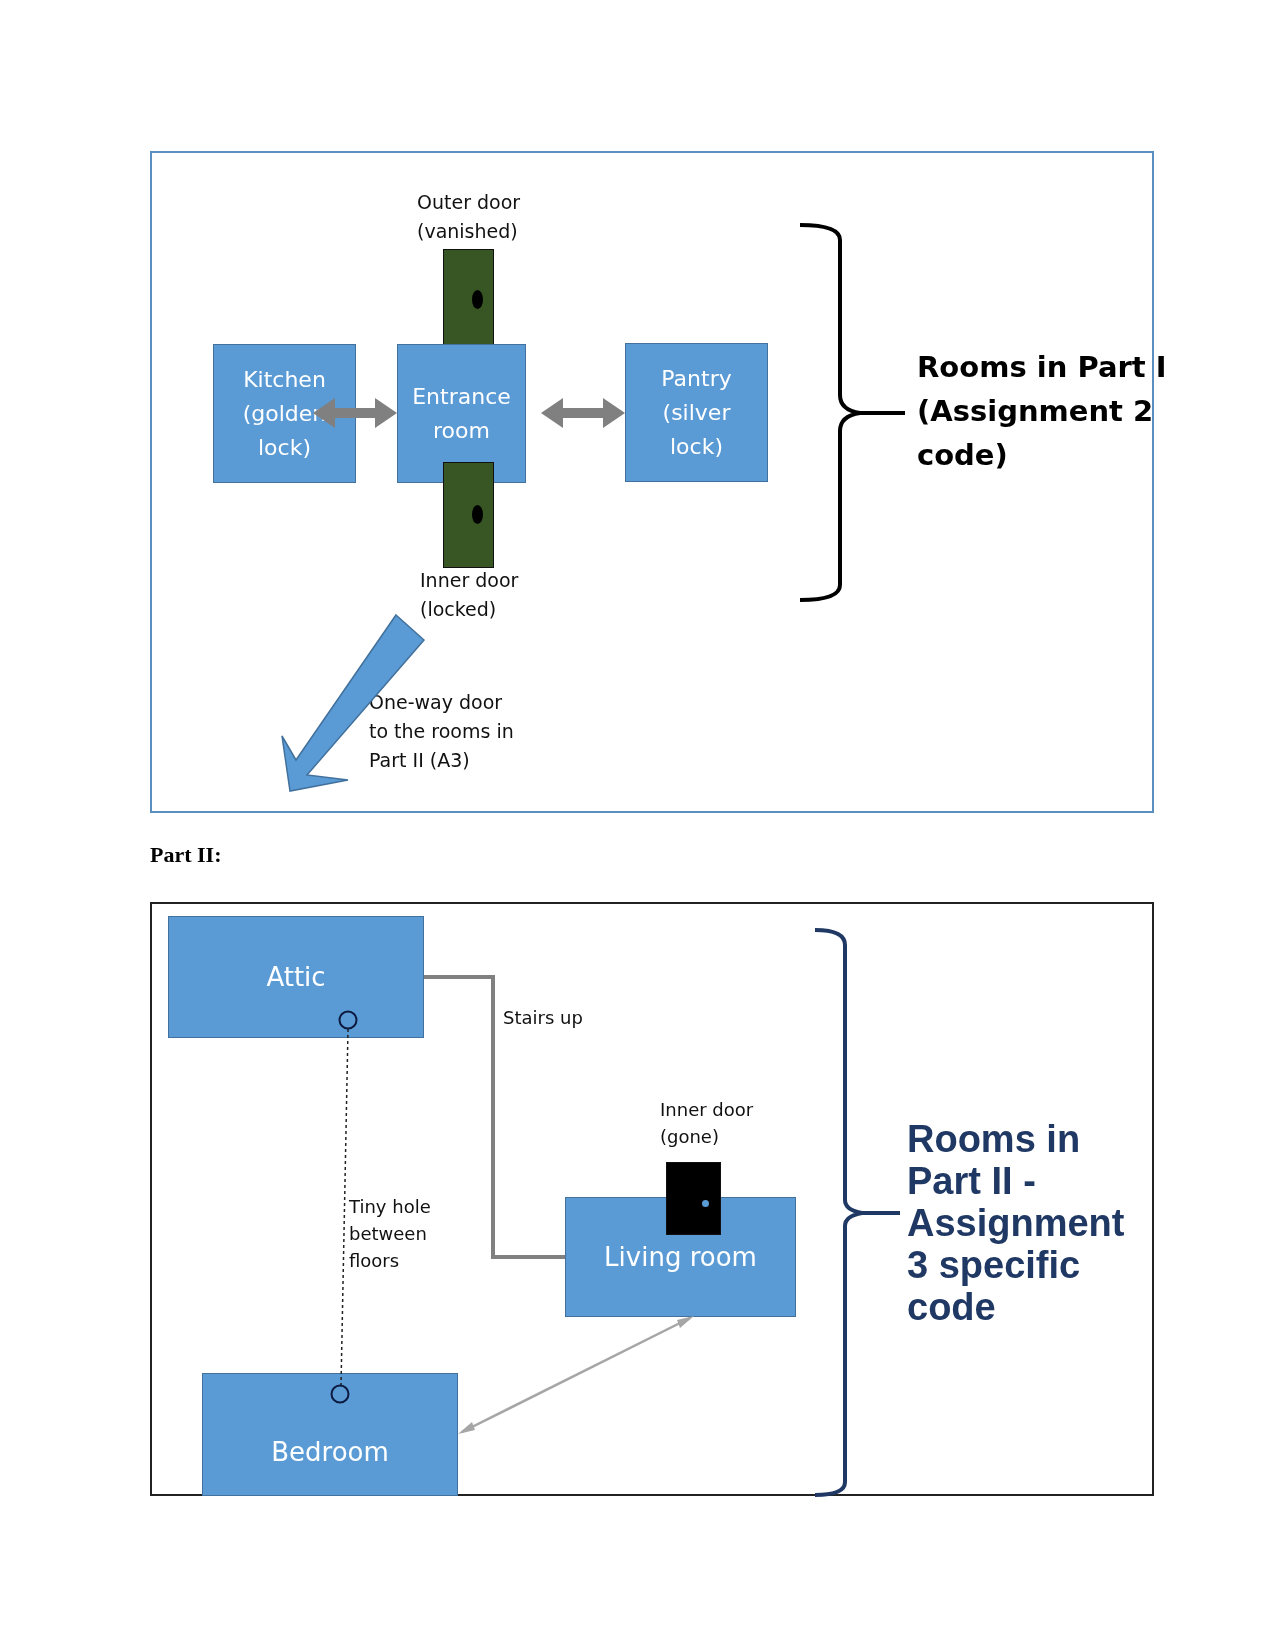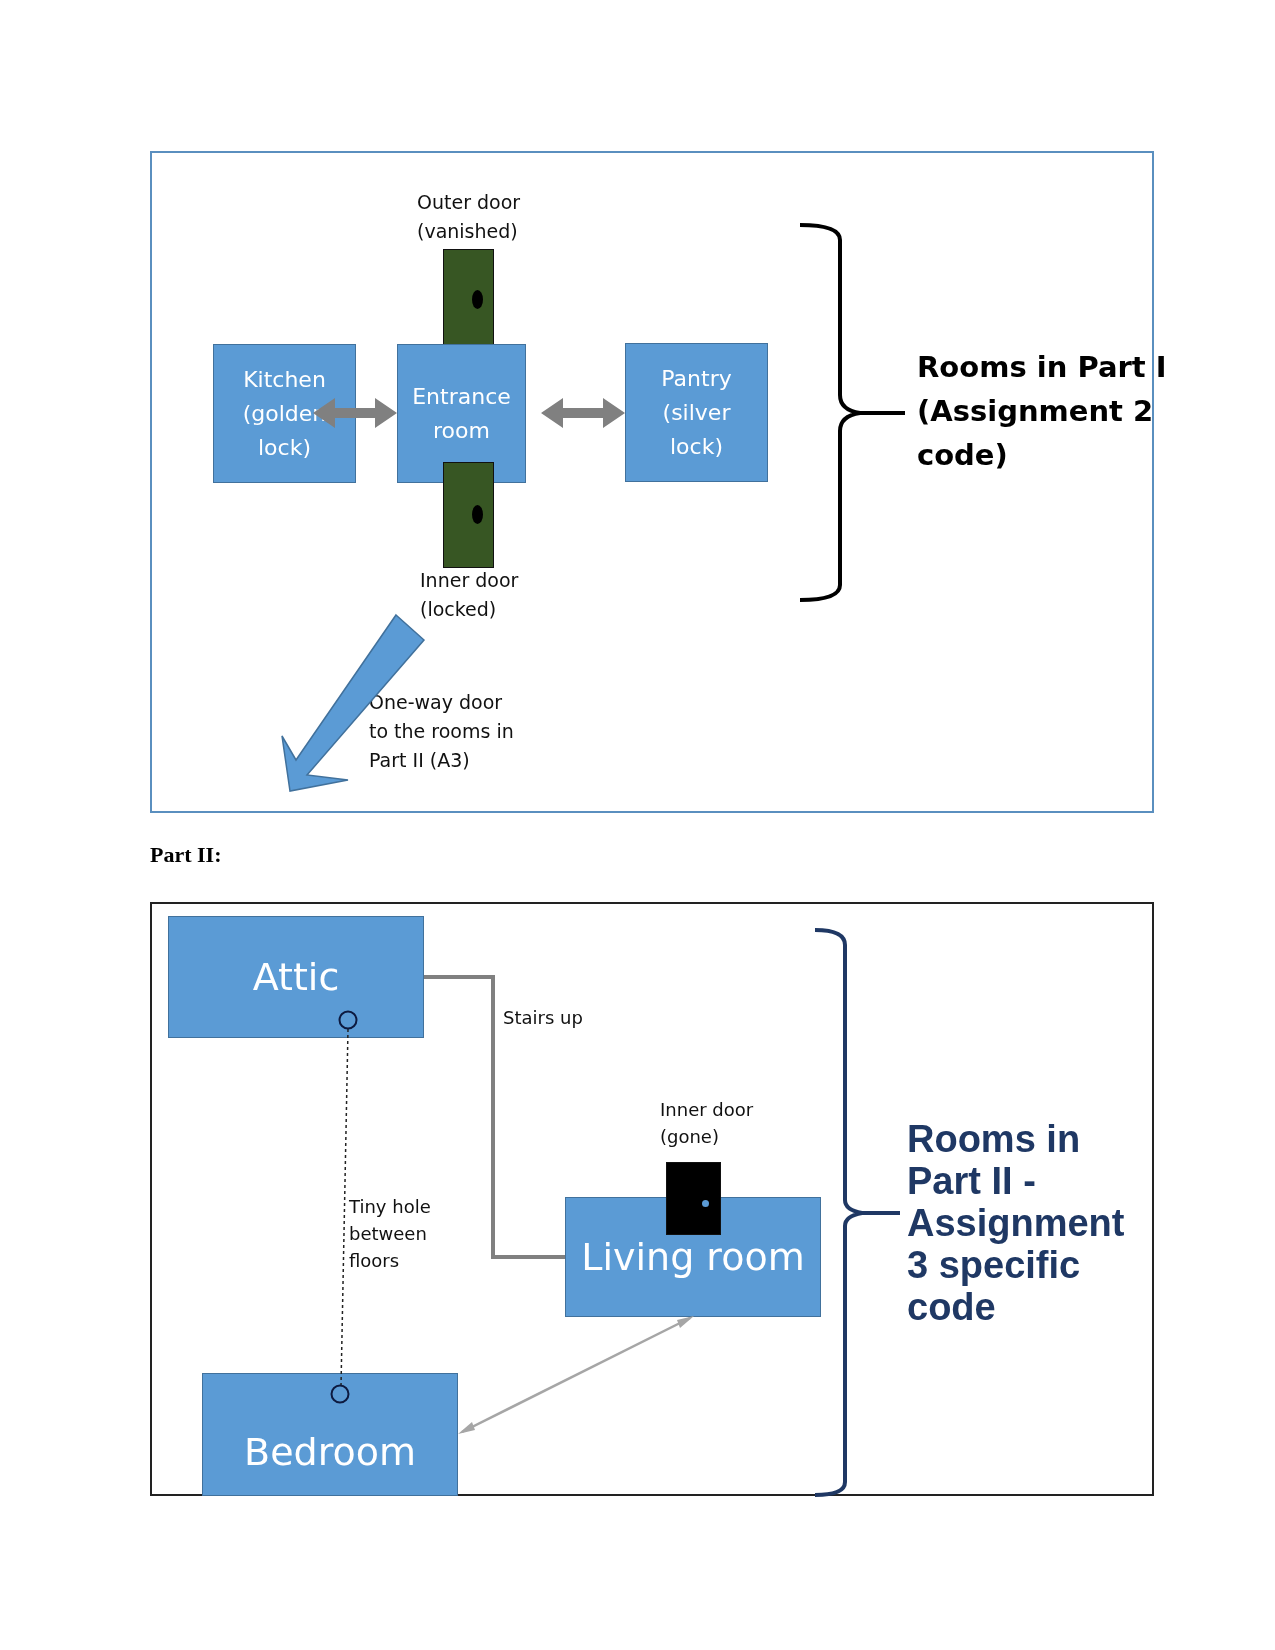--- a/index.html
+++ b/index.html
@@ -8,21 +8,21 @@
     .abs { position: absolute; }
     .panel1 { left: 150px; top: 151px; width: 1004px; height: 662px;
               border: 2px solid #5a8fbf; box-sizing: border-box; }
     .panel2 { left: 150px; top: 902px; width: 1004px; height: 594px;
               border: 2px solid #222; box-sizing: border-box; }
     .room { position: absolute; background: #5b9bd5; border: 1.5px solid #41719c;
             box-sizing: border-box; color: #fff; display: flex; align-items: center;
             justify-content: center; text-align: center;
             font-family: "DejaVu Sans", sans-serif; }
     .room-small { font-size: 22px; line-height: 34px; white-space: pre-line; }
-    .room-big { font-size: 38px; }
+    .room-big { font-size: 26px; }
     .label { position: absolute; color: #111; font-family: "DejaVu Sans", sans-serif;
              font-size: 19px; line-height: 29px; white-space: pre-line; }
     .label-sm { font-size: 18px; line-height: 27px; }
     .door { position: absolute; box-sizing: border-box; border: 1.5px solid #111; }
     .door-green { background: #375623; }
     .door-black { background: #000; }
     .knob { position: absolute; border-radius: 50%; }
     .brace-label1 { position: absolute; left: 917px; top: 345px; font-family: "DejaVu Sans", sans-serif;
                     font-weight: bold; font-size: 29px; line-height: 44px; color: #000;
                     white-space: pre-line; }
@@ -64,21 +64,21 @@
 
 <div class="brace-label1">Rooms in Part I
 (Assignment 2
 code)</div>
 
 <div class="heading">Part II:</div>
 
 <div class="abs panel2"></div>
 
 <div class="room room-big" style="left:168px; top:916px; width:256px; height:122px;">Attic</div>
-<div class="room room-big" style="left:565px; top:1197px; width:256px; height:120px;">Living room</div>
+<div class="room room-big" style="left:565px; top:1197px; width:231px; height:120px;">Living room</div>
 <div class="room room-big" style="left:202px; top:1373px; width:256px; height:123px; padding-top:34px;">Bedroom</div>
 
 <div class="label label-sm" style="left:503px; top:1004px;">Stairs up</div>
 <div class="label label-sm" style="left:660px; top:1096px;">Inner door
 (gone)</div>
 <div class="label label-sm" style="left:349px; top:1193px;">Tiny hole
 between
 floors</div>
 
 <div class="door door-black" style="left:666px; top:1162px; width:55px; height:73px;">

